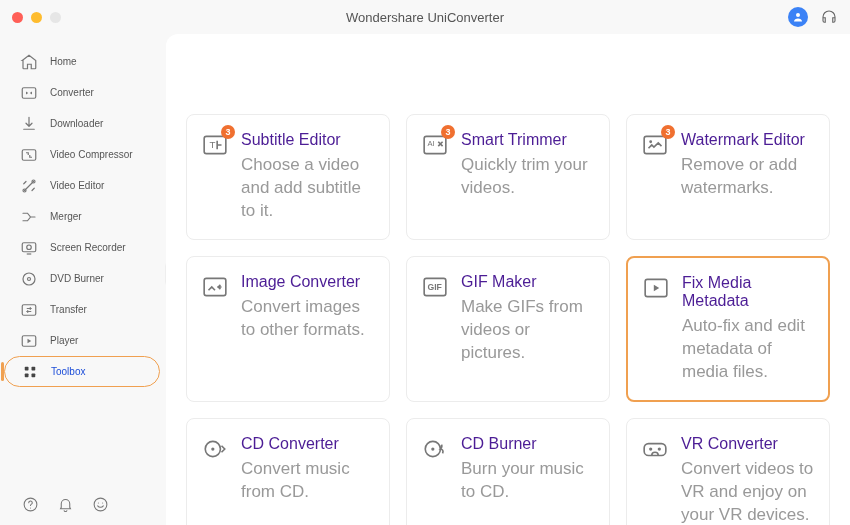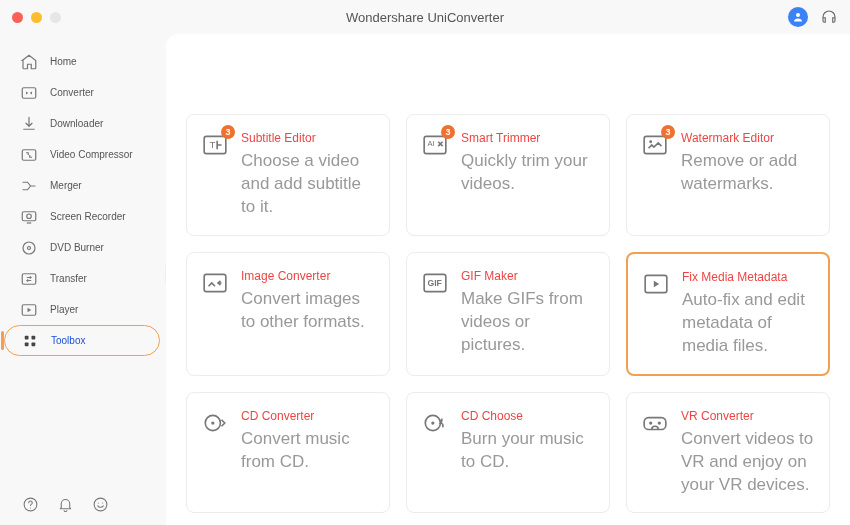--- a/index.html
+++ b/index.html
@@ -138,22 +138,22 @@
   width: 14px; height: 14px;
   background: #f07030;
   color: #fff;
   border-radius: 50%;
   font-size: 9px;
   font-weight: 600;
   display: flex; align-items: center; justify-content: center;
 }
 .card-body { flex: 1; }
 .card-title {
-  font-size: 12px;
-  color: #ef4444;
+  font-size: 16px;
+  color: #4c1d95;
   font-weight: 500;
   margin-bottom: 5px;
 }
 .card-desc {
   font-size: 17px;
   color: #999;
   line-height: 1.35;
 }
 </style>
 </head>
@@ -313,20 +313,26 @@
           <span>Downloader</span>
         </div>
         <div class="side-item">
           <svg viewBox="0 0 24 24">
             <use href="#i-compress"></use>
           </svg>
           <span>Video Compressor</span>
         </div>
         <div class="side-item">
           <svg viewBox="0 0 24 24">
+            <use href="#i-editor"></use>
+          </svg>
+          <span>Video Editor</span>
+        </div>
+        <div class="side-item">
+          <svg viewBox="0 0 24 24">
             <use href="#i-merger"></use>
           </svg>
           <span>Merger</span>
         </div>
         <div class="side-item">
           <svg viewBox="0 0 24 24">
             <use href="#i-recorder"></use>
           </svg>
           <span>Screen Recorder</span>
         </div>
@@ -451,21 +457,21 @@
             <div class="card-desc">Convert music from CD.</div>
           </div>
         </div>
         <div class="card">
           <div class="card-icon">
             <svg viewBox="0 0 24 24">
               <use href="#i-cdburn"></use>
             </svg>
           </div>
           <div class="card-body">
-            <div class="card-title">CD Choose</div>
+            <div class="card-title">CD Burner</div>
             <div class="card-desc">Burn your music to CD.</div>
           </div>
         </div>
         <div class="card">
           <div class="card-icon">
             <svg viewBox="0 0 24 24">
               <use href="#i-vr"></use>
             </svg>
           </div>
           <div class="card-body">

